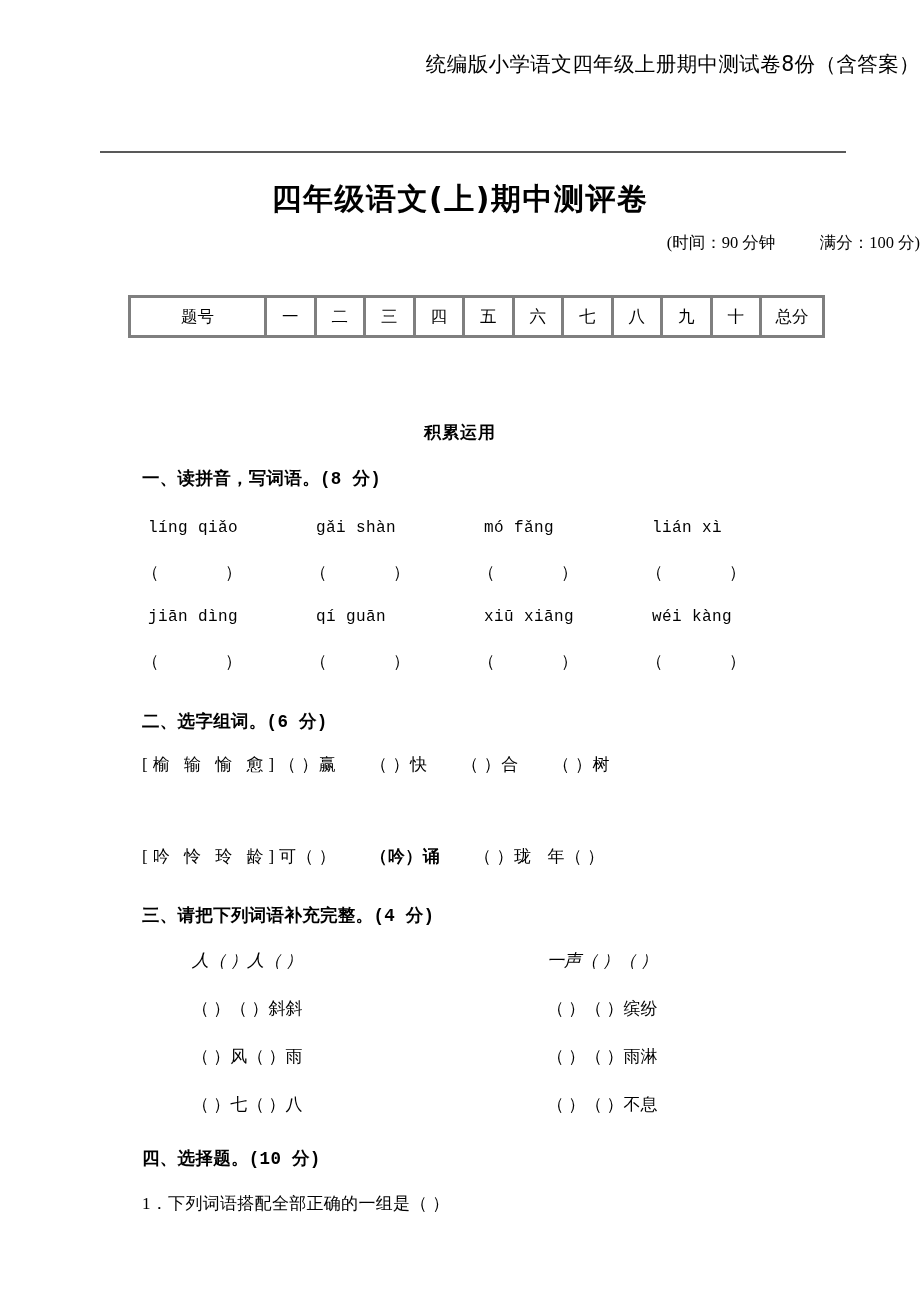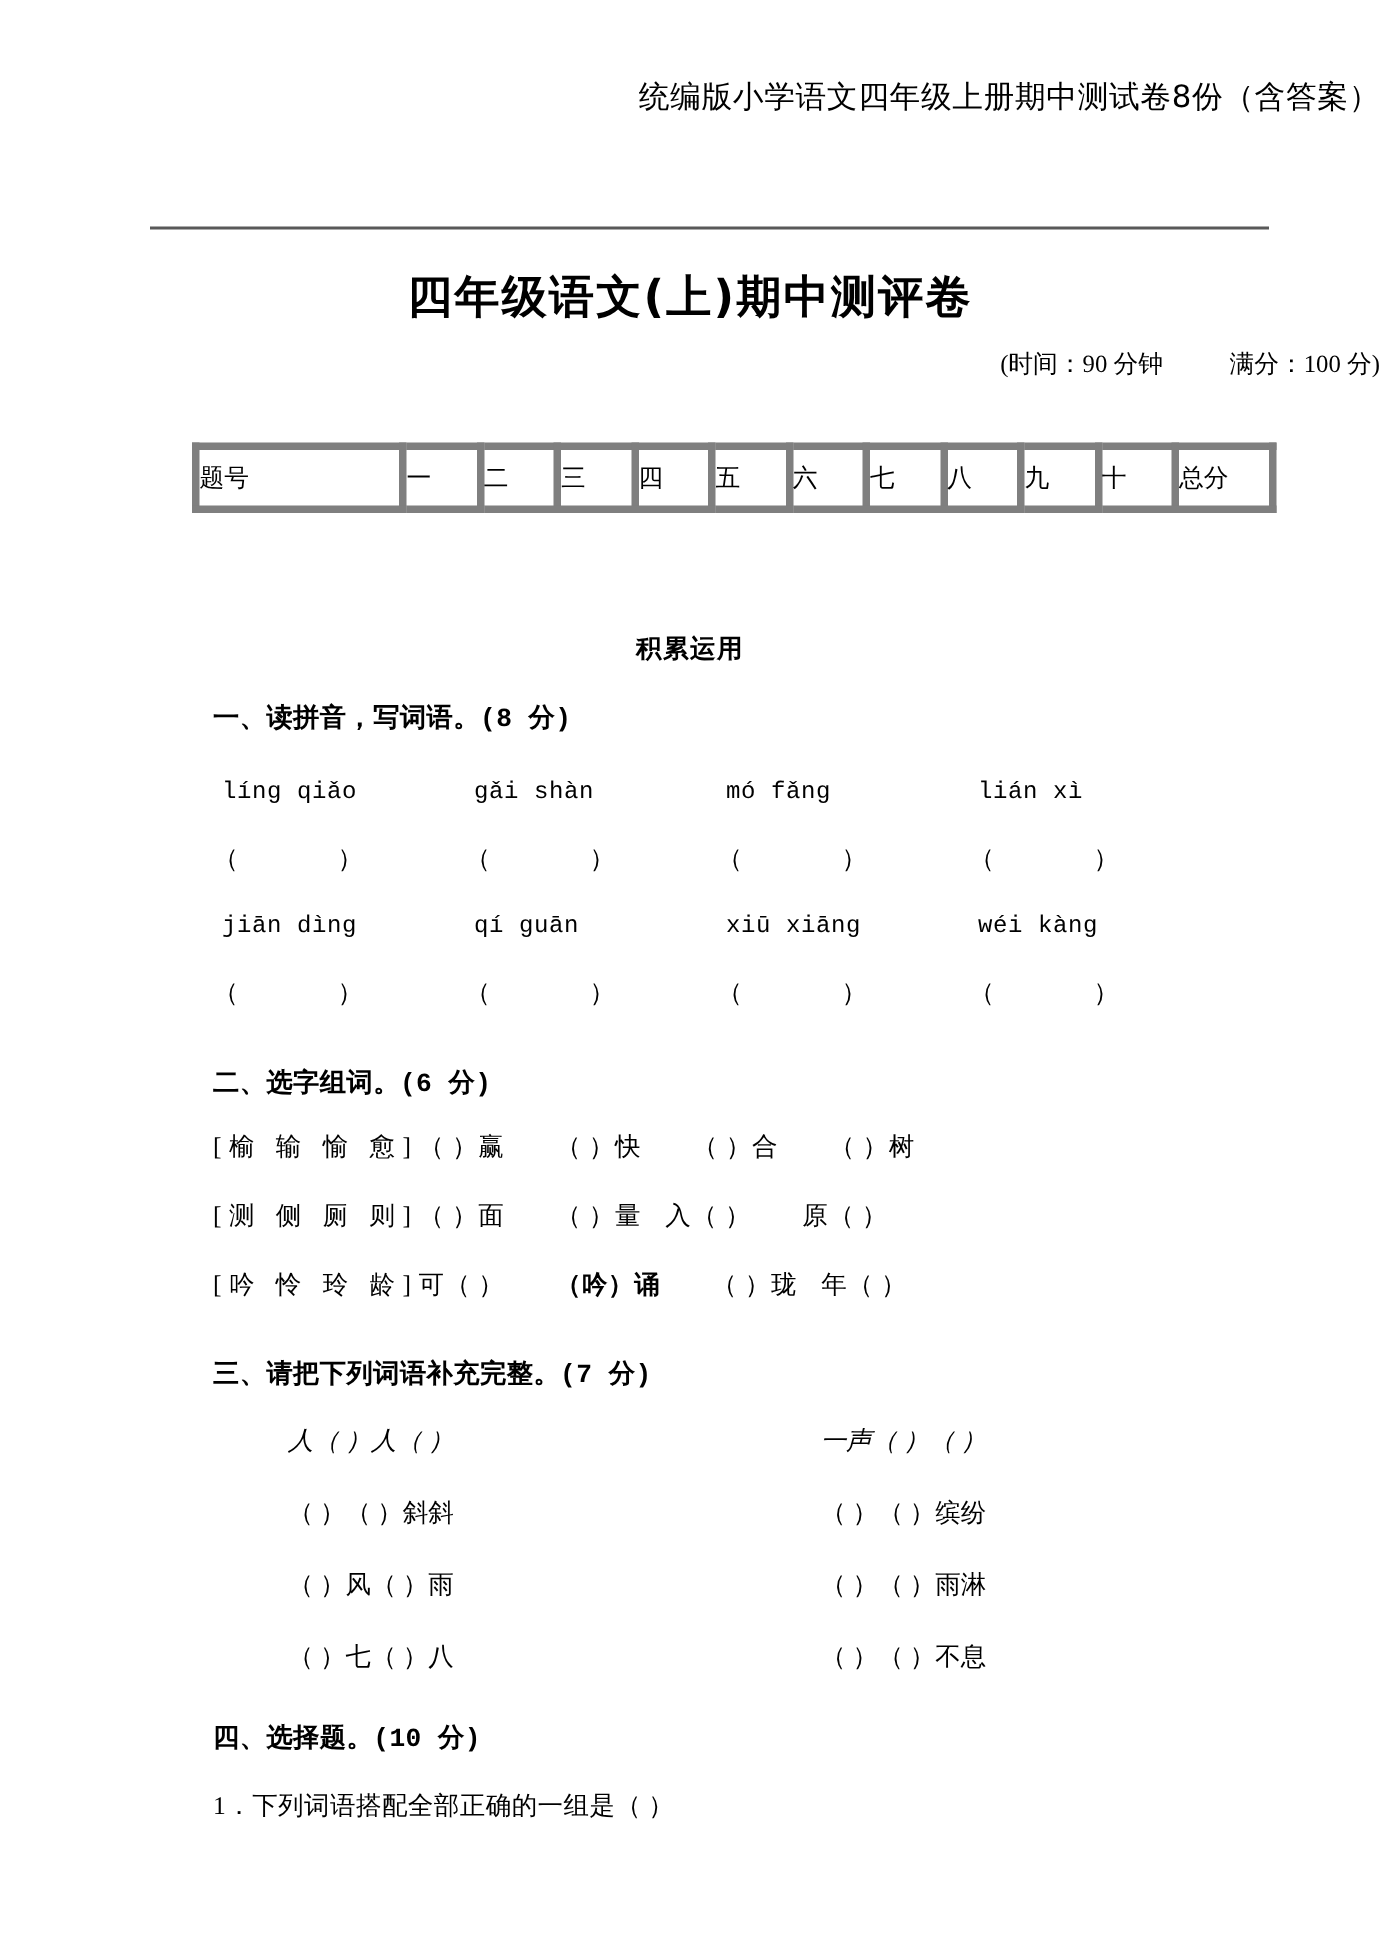--- a/index.html
+++ b/index.html
@@ -82,22 +82,23 @@
   .score-table-wrap {
     position: absolute;
     left: 128px;
     top: 295px;
   }
   table.score-table {
     border-collapse: collapse;
     table-layout: fixed;
   }
   table.score-table td {
-    border: 5px solid #0f766e;
+    border: 3px solid #0f766e;
     height: 37px;
+    text-align: center;
     vertical-align: middle;
     font-size: 16.5px;
     font-family: "Liberation Serif", "DejaVu Serif", serif;
     padding: 0;
   }
   table.score-table td.label-col {
     width: 133px;
   }
   table.score-table td.num-col {
     width: 46.5px;
@@ -297,29 +298,26 @@
   <div class="paren-row par-r2">
     <span class="cell"><span>（</span><span class="blank"></span><span>）</span></span><span class="cell"><span>（</span><span class="blank"></span><span>）</span></span><span class="cell"><span>（</span><span class="blank"></span><span>）</span></span><span class="cell"><span>（</span><span class="blank"></span><span>）</span></span>
   </div>
 
   <div class="q-head q-head-2">二、选字组词。(6 分)</div>
 
   <div class="sel-line sel-1">
     <span class="grp">[榆  输  愉  愈]</span><span>（        ）赢</span><span class="sp"></span><span>（        ）快</span><span class="sp"></span><span>（        ）合</span><span class="sp"></span><span>（        ）树</span>
   </div>
 
-  <div class="sel-line sel-2">
-    <span class="grp">[测  侧  厕  则]</span><span>（        ）面</span><span class="sp"></span><span>（        ）量</span><span class="sp-s"></span><span>入（        ）</span><span class="sp"></span><span>原（        ）</span>
-  </div>
 
   <div class="sel-line sel-3">
     <span class="grp">[吟  怜  玲  龄]</span><span>可（        ）</span><span class="sp"></span><span class="bold-ch">（吟）诵</span><span class="sp"></span><span>（        ）珑</span><span class="sp-s"></span><span>年（        ）</span>
   </div>
 
-  <div class="q-head q-head-3">三、请把下列词语补充完整。(7 分)</div>
+  <div class="q-head q-head-3">三、请把下列词语补充完整。(4 分)</div>
 
   <div class="idiom-row id-1">
     <span class="colL">人（    ）人（      ）</span><span class="colR">一声（      ）（      ）</span>
   </div>
   <div class="idiom-row id-2">
     <span class="colL">（      ）（      ）斜斜</span><span class="colR">（      ）（      ）缤纷</span>
   </div>
   <div class="idiom-row id-3">
     <span class="colL">（      ）风（      ）雨</span><span class="colR">（      ）（      ）雨淋</span>
   </div>

